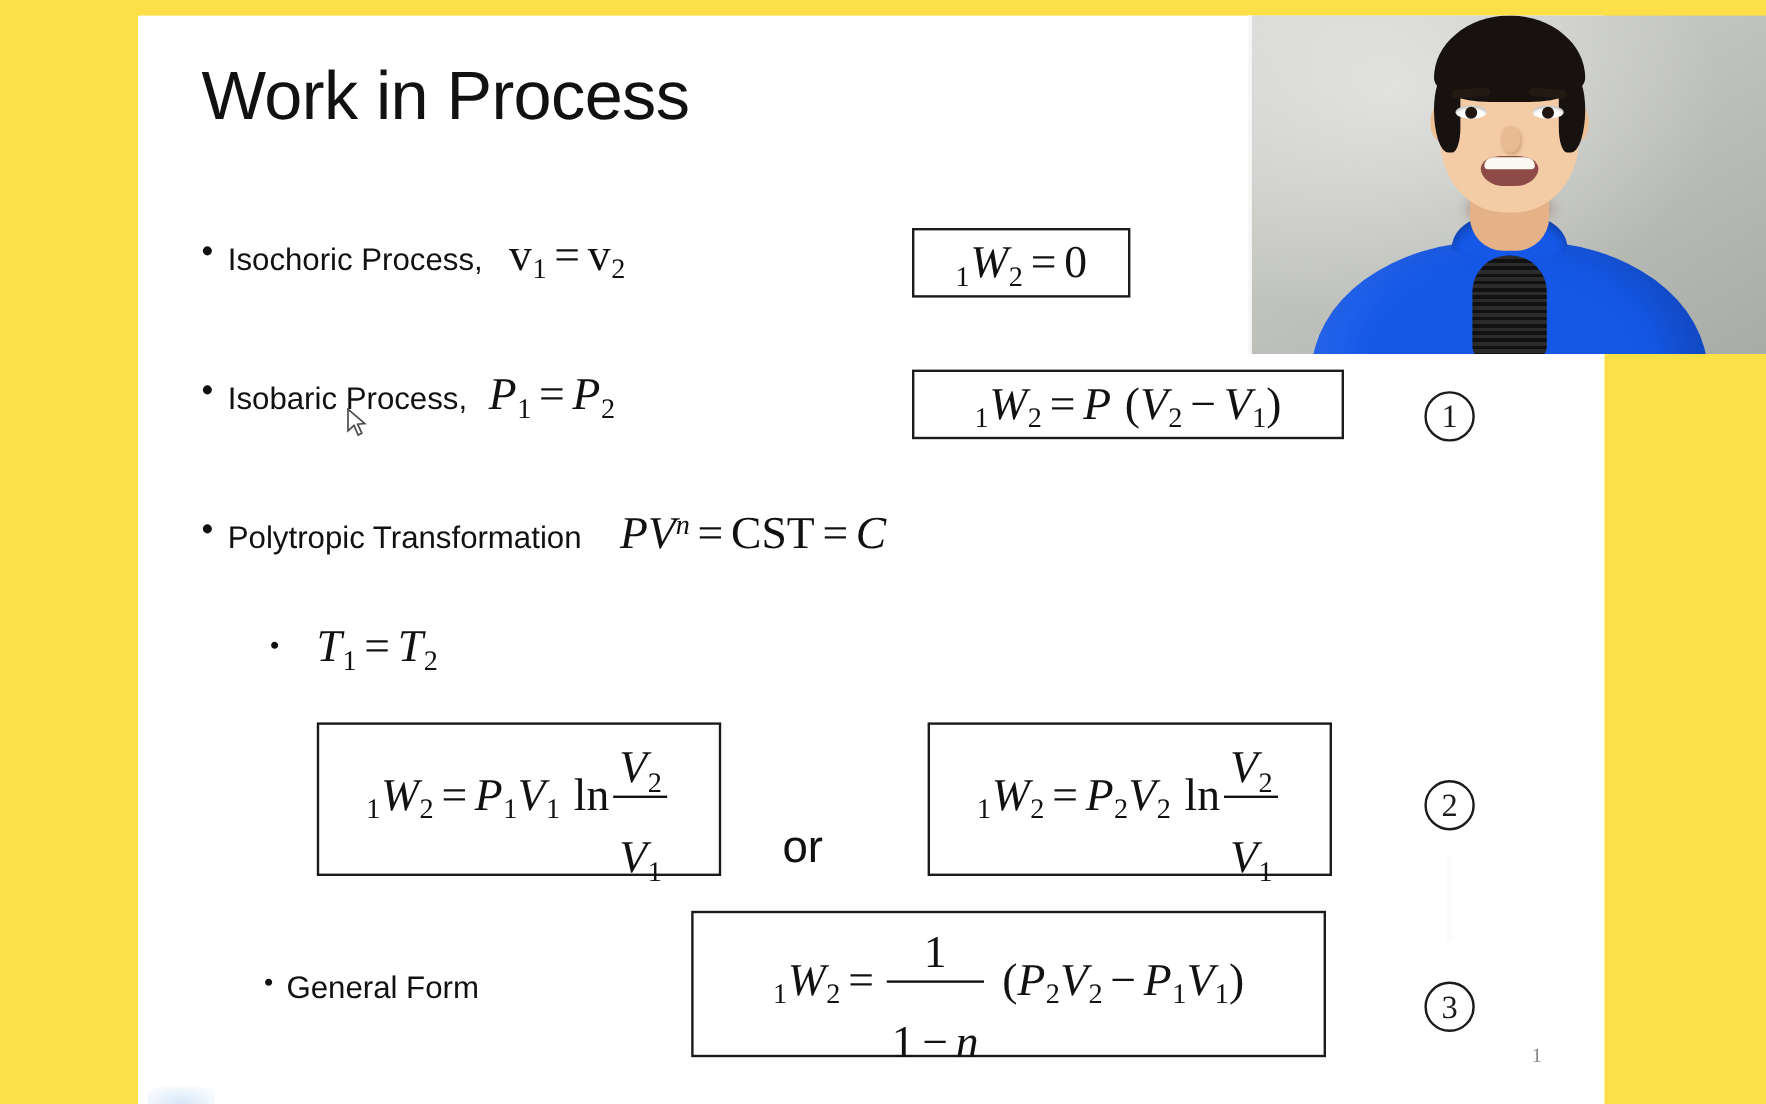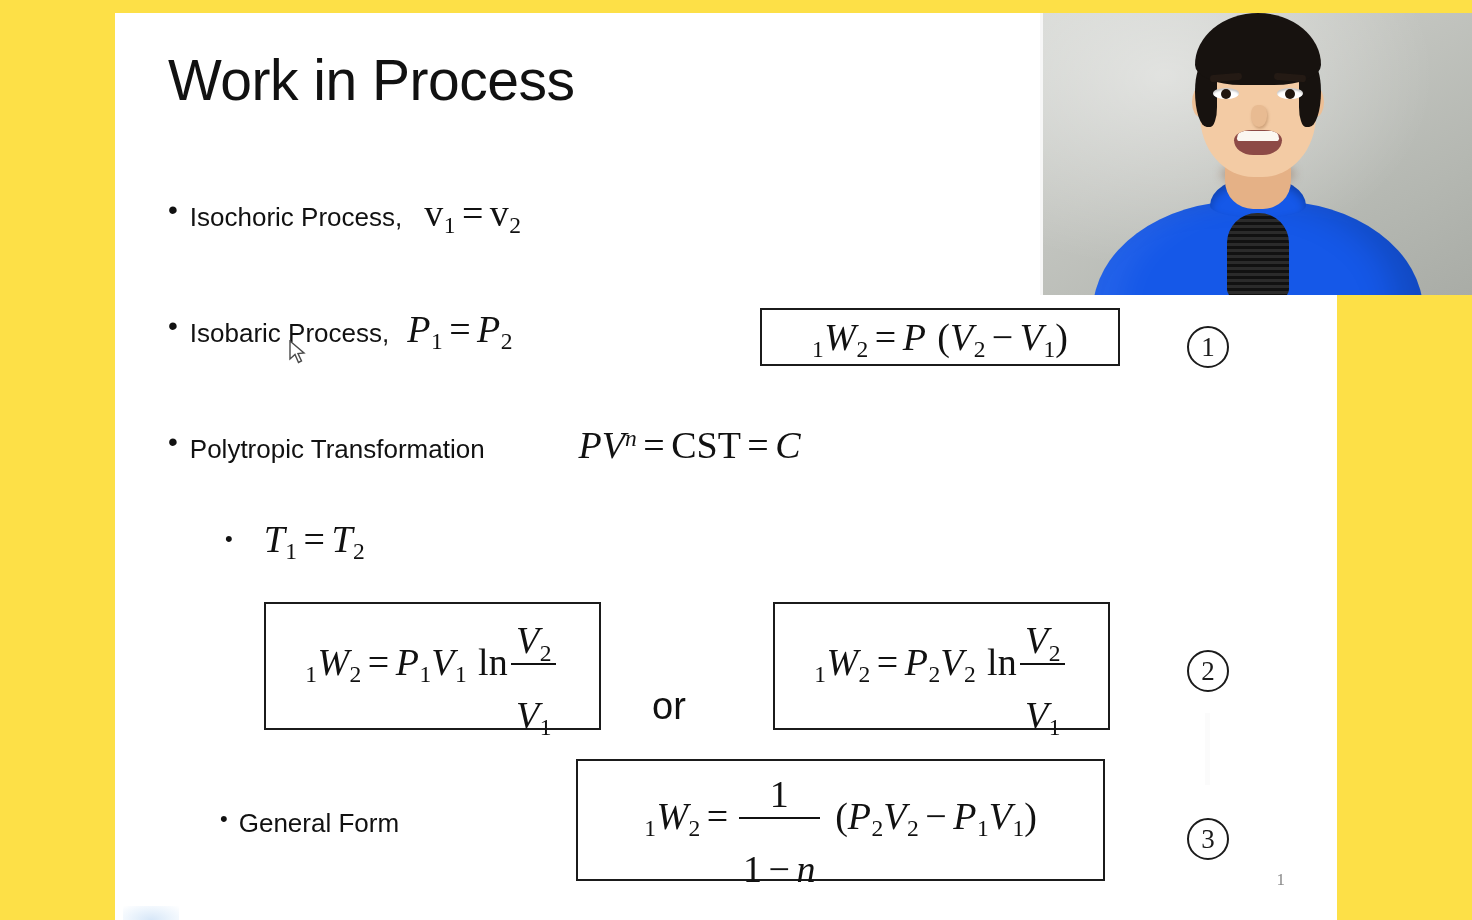--- a/index.html
+++ b/index.html
@@ -260,41 +260,46 @@
     <div class="slide-title">Work in Process</div>
 
     <div class="row" style="left:53px; top:178px;">
       <span class="bullet-dot">•</span>
       <span class="btxt">Isochoric Process,</span>
       <span class="math" style="margin-left:22px;">
         <span class="up">v</span><sub>1</sub><span class="op">=</span><span class="up">v</span><sub>2</sub>
       </span>
     </div>
 
+    <div class="boxed" style="left:645px; top:177px; width:182px; height:58px;">
+      <span class="math">
+        <span class="presub">1</span>W<sub>2</sub><span class="op">=</span><span class="up">0</span>
+      </span>
+    </div>
 
     <div class="row" style="left:53px; top:294px;">
       <span class="bullet-dot">•</span>
       <span class="btxt">Isobaric Process,</span>
       <span class="math" style="margin-left:18px;">
         P<sub>1</sub><span class="op">=</span>P<sub>2</sub>
       </span>
     </div>
 
     <div class="boxed" style="left:645px; top:295px; width:360px; height:58px;text-align:right;">
       <span class="math">
         <span class="presub">1</span>W<sub>2</sub><span class="op">=</span>P<span class="sp"></span><span class="up">(</span>V<sub>2</sub><span class="op">−</span>V<sub>1</sub><span class="up">)</span>
       </span>
     </div>
 
     <div class="circnum" style="left:1072px; top:313px;">1</div>
 
     <div class="row" style="left:53px; top:410px;">
       <span class="bullet-dot">•</span>
       <span class="btxt">Polytropic Transformation</span>
-      <span class="math" style="margin-left:94px;font-family:Liberation Serif, serif;">
+      <span class="math" style="margin-left:32px;font-family:Liberation Serif, serif;">
         PV<sup>n</sup><span class="op">=</span><span class="up">CST</span><span class="op">=</span>C
       </span>
     </div>
 
     <div class="row" style="left:110px; top:504px;">
       <span class="bullet-dot sub">•</span>
       <span class="math" style="margin-left:20px;">
         T<sub>1</sub><span class="op">=</span>T<sub>2</sub>
       </span>
     </div>

